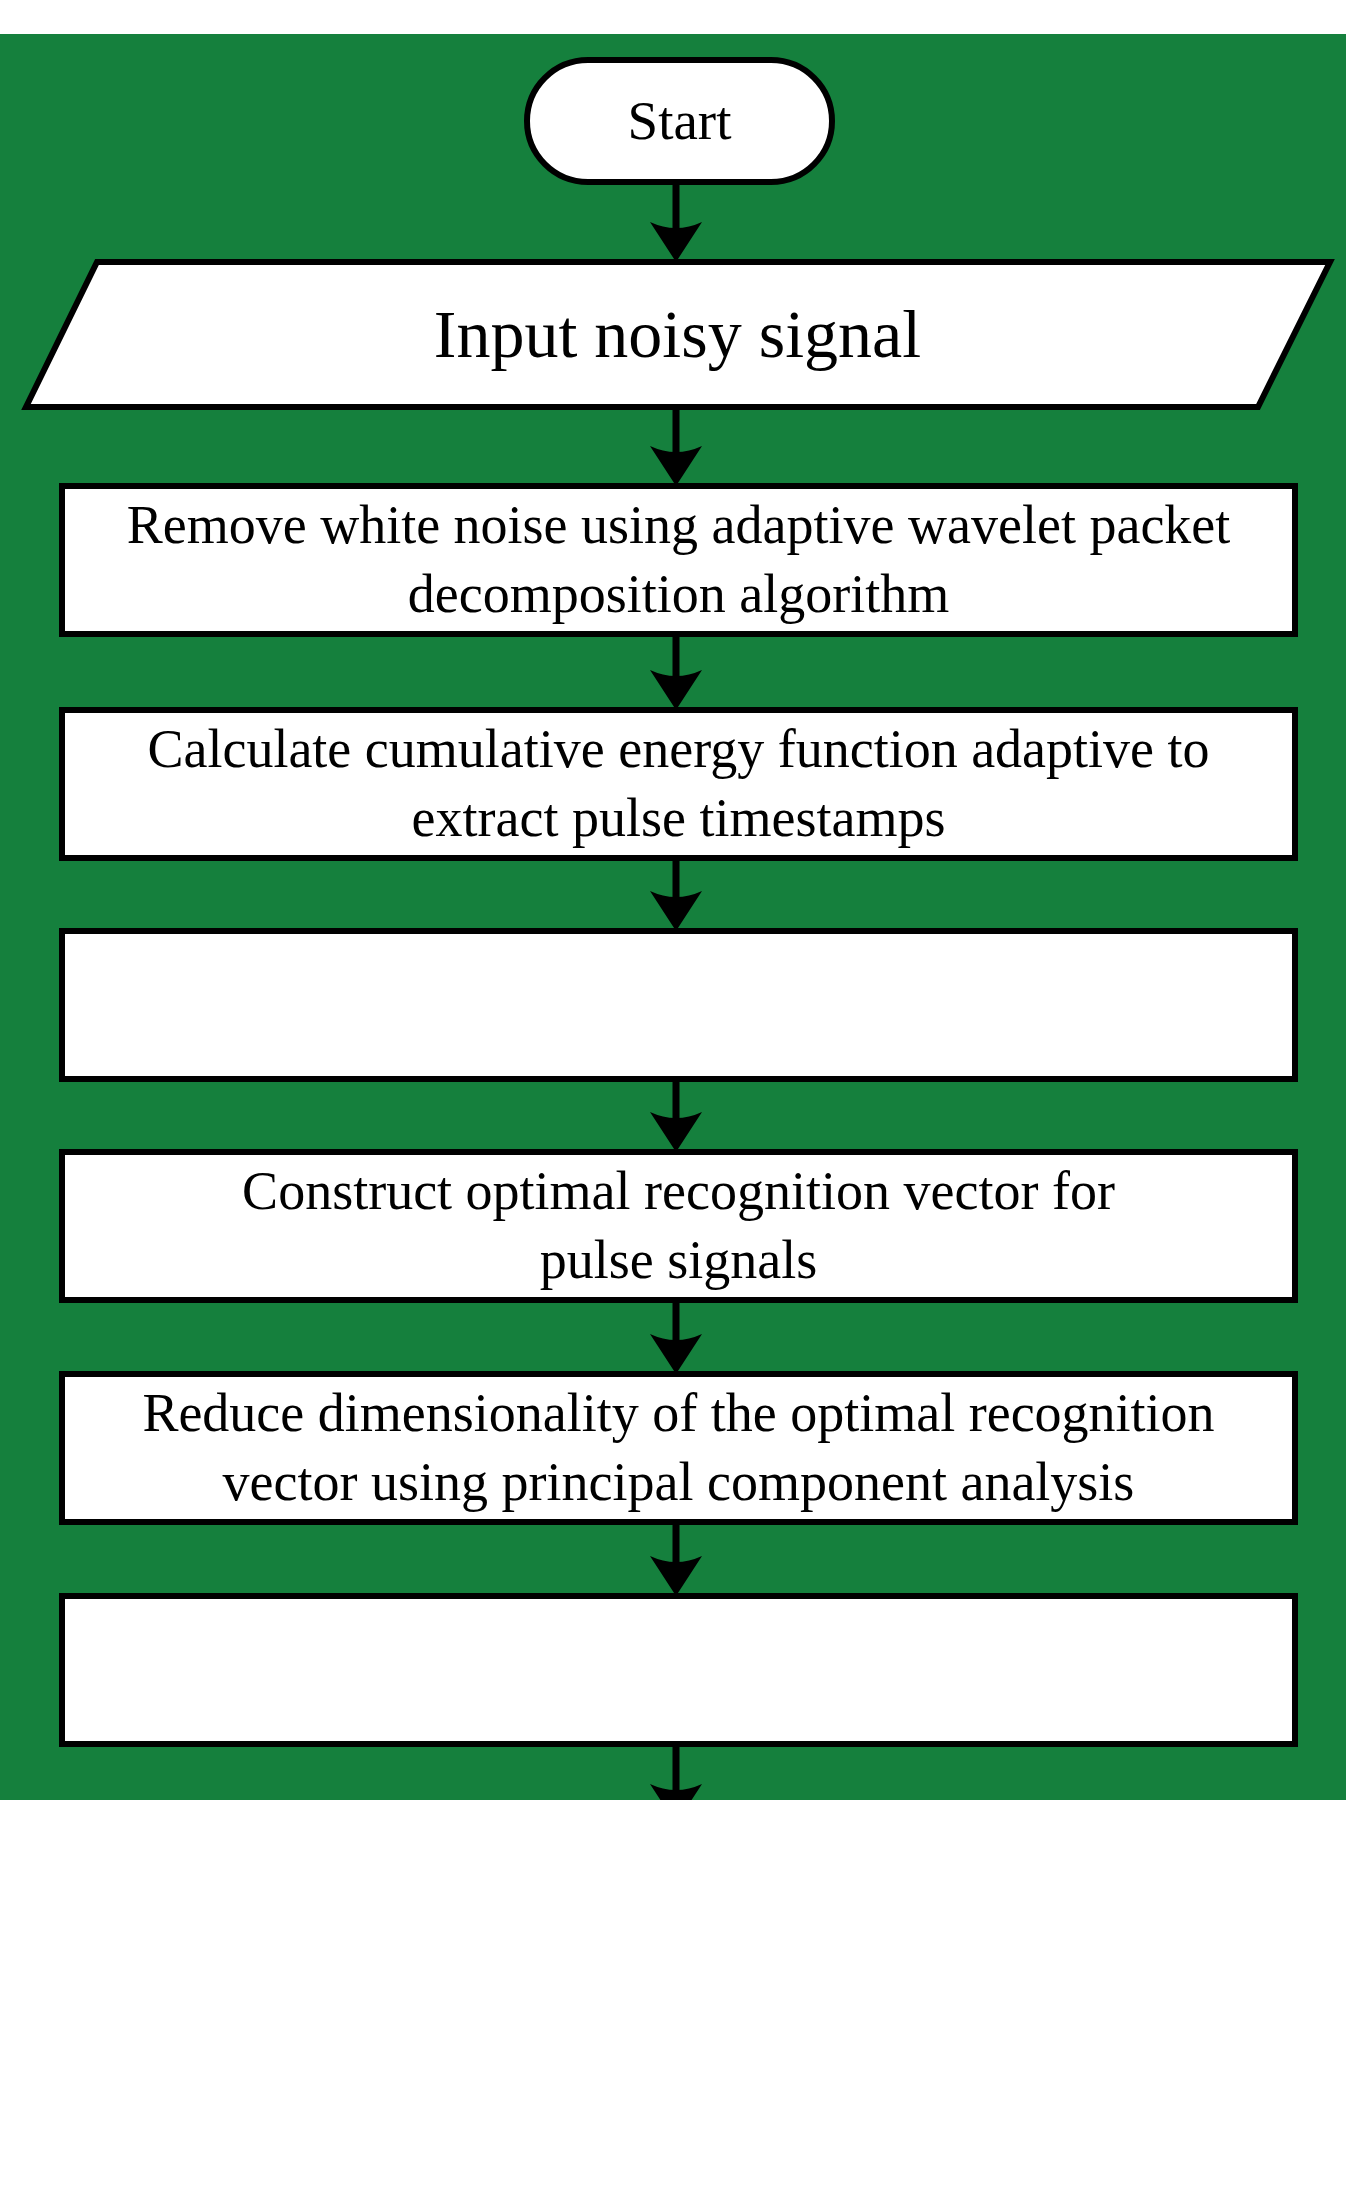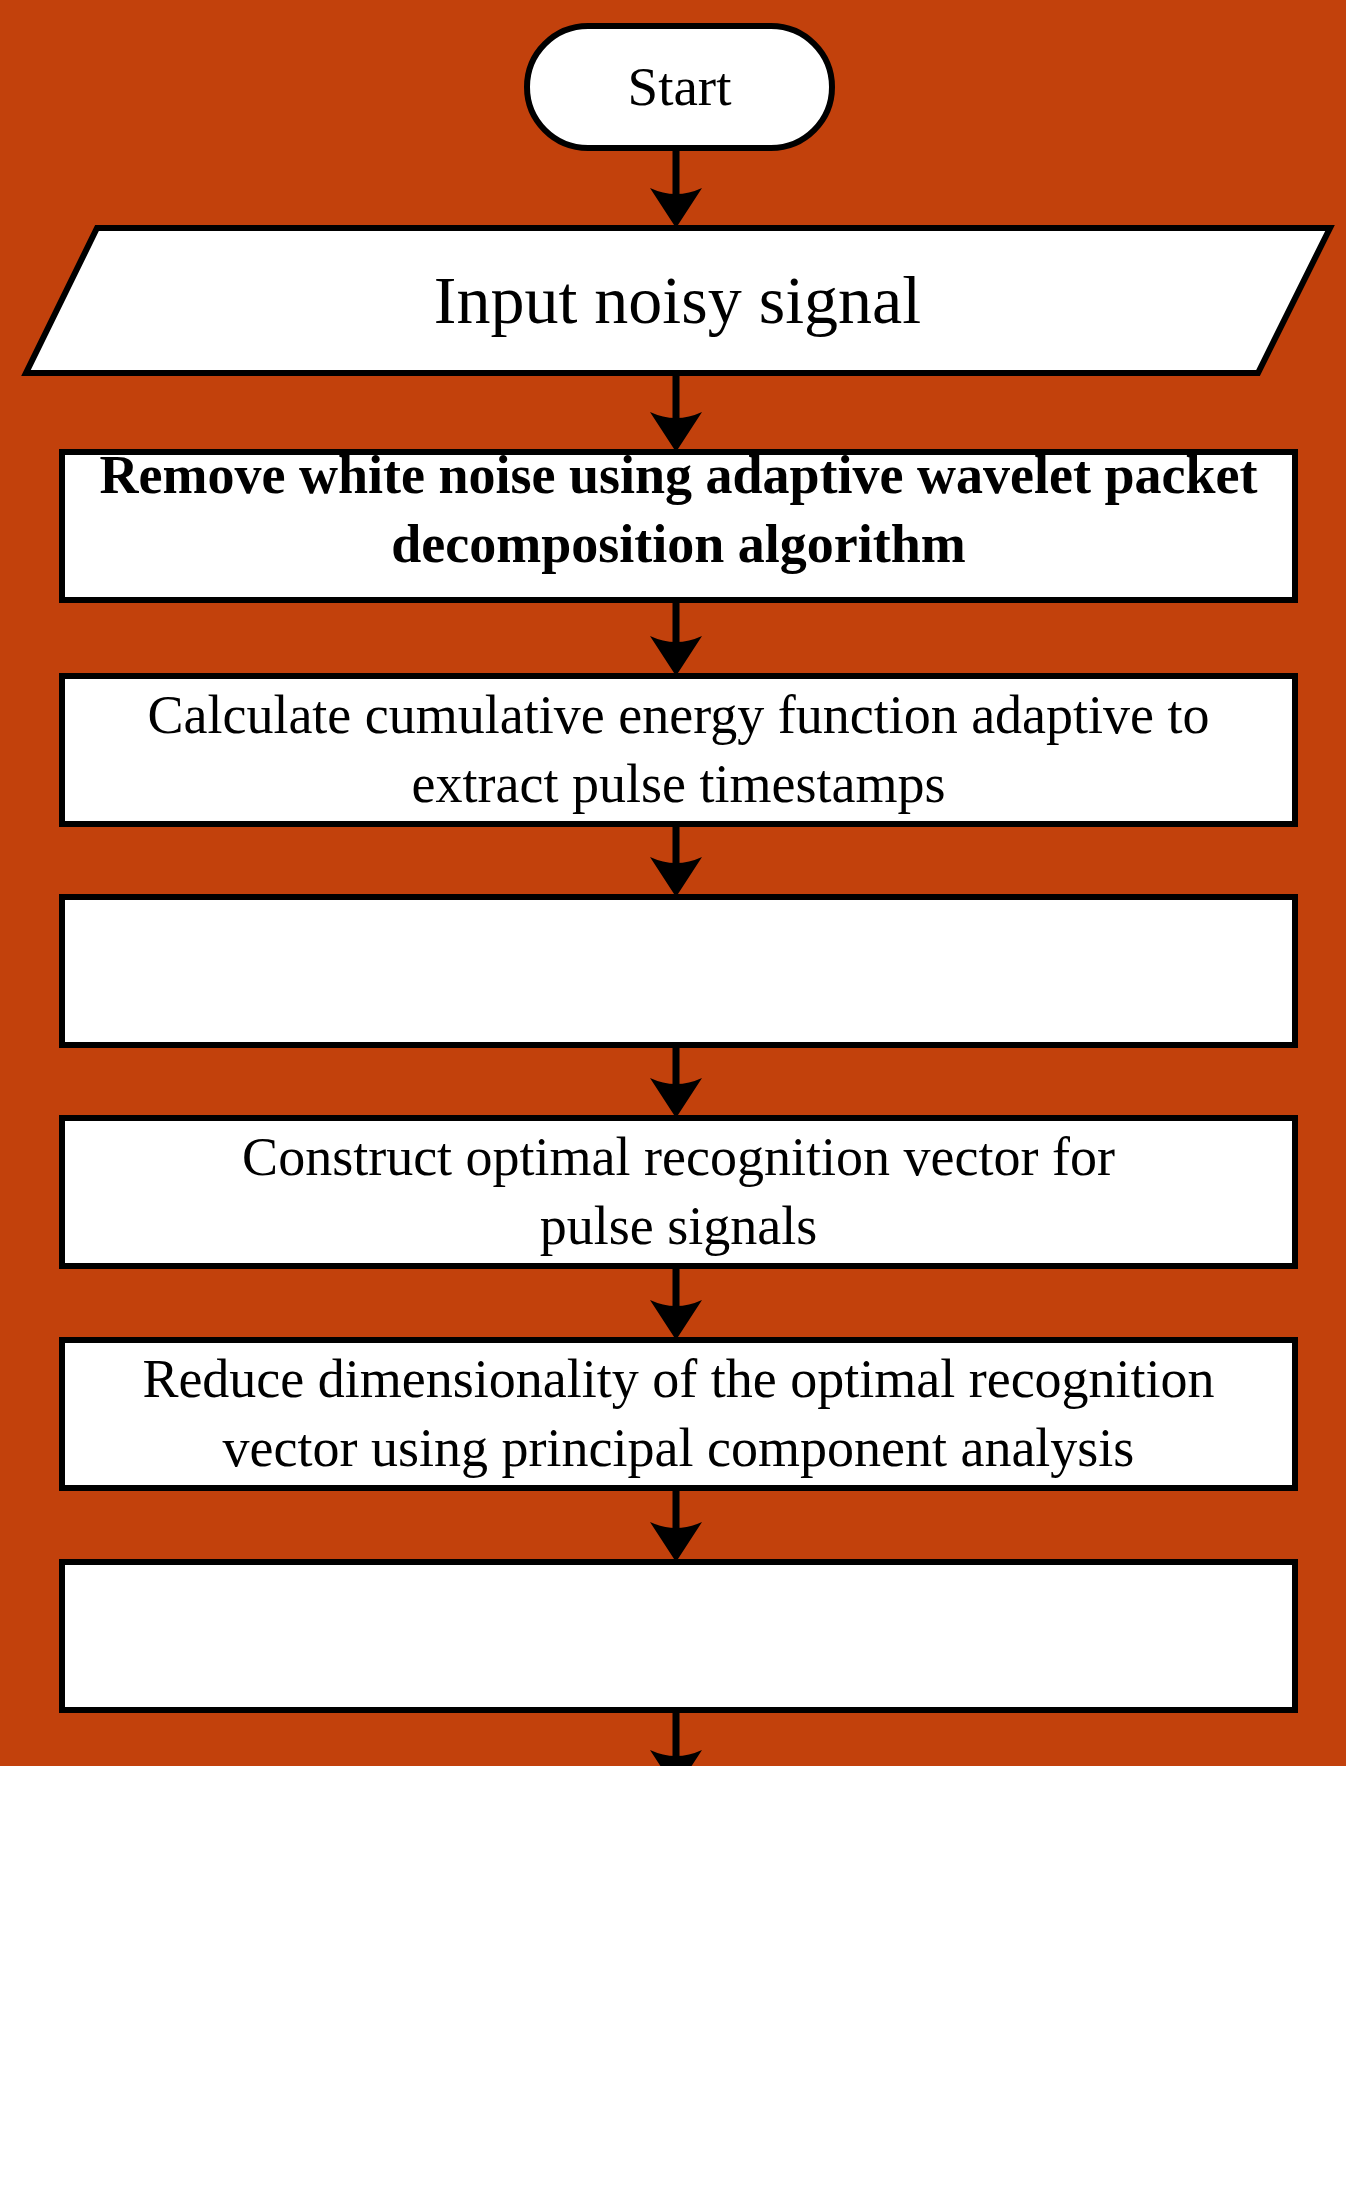--- a/index.html
+++ b/index.html
@@ -8,22 +8,23 @@
     background: #ffffff;
   }
   body {
     font-family: "Liberation Serif", "DejaVu Serif", serif;
     color: #000000;
   }
   #flowchart {
     position: relative;
     width: 1346px;
     height: 1766px;
-    background: #c2410c;
+    background: #15803d;
     overflow: hidden;
+    margin-top: 34px;
   }
   #flow-svg {
     position: absolute;
     top: 0;
     left: 0;
     width: 1346px;
     height: 2186px;
   }
   .node-shape {
     fill: #ffffff;
@@ -136,21 +137,21 @@
     <g>
       <line class="connector-line" x1="676" y1="1932" x2="676" y2="1999"></line>
       <path class="connector-head" d="M 676 2022 L 650 1982 Q 676 1994 702 1982 Z"></path>
     </g>
   </svg>
 
   <div class="node-label label-terminal" style="left:527px; top:26px; width:305px; height:122px;">Start</div>
 
   <div class="node-label label-io" style="left:160px; top:228px; width:1035px; height:145px;">Input noisy signal</div>
 
-  <div class="node-label label-process" style="left:62px; top:436px; width:1233px; height:148px;font-weight:bold;">Remove white noise using adaptive wavelet packet
+  <div class="node-label label-process" style="left:62px; top:452px; width:1233px; height:148px;">Remove white noise using adaptive wavelet packet
 decomposition algorithm</div>
 
   <div class="node-label label-process" style="left:62px; top:676px; width:1233px; height:148px;">Calculate cumulative energy function adaptive to
 extract pulse timestamps</div>
 
 
   <div class="node-label label-process" style="left:62px; top:1118px; width:1233px; height:148px;">Construct optimal recognition vector for
 pulse signals</div>
 
   <div class="node-label label-process" style="left:62px; top:1340px; width:1233px; height:148px;">Reduce dimensionality of the optimal recognition

